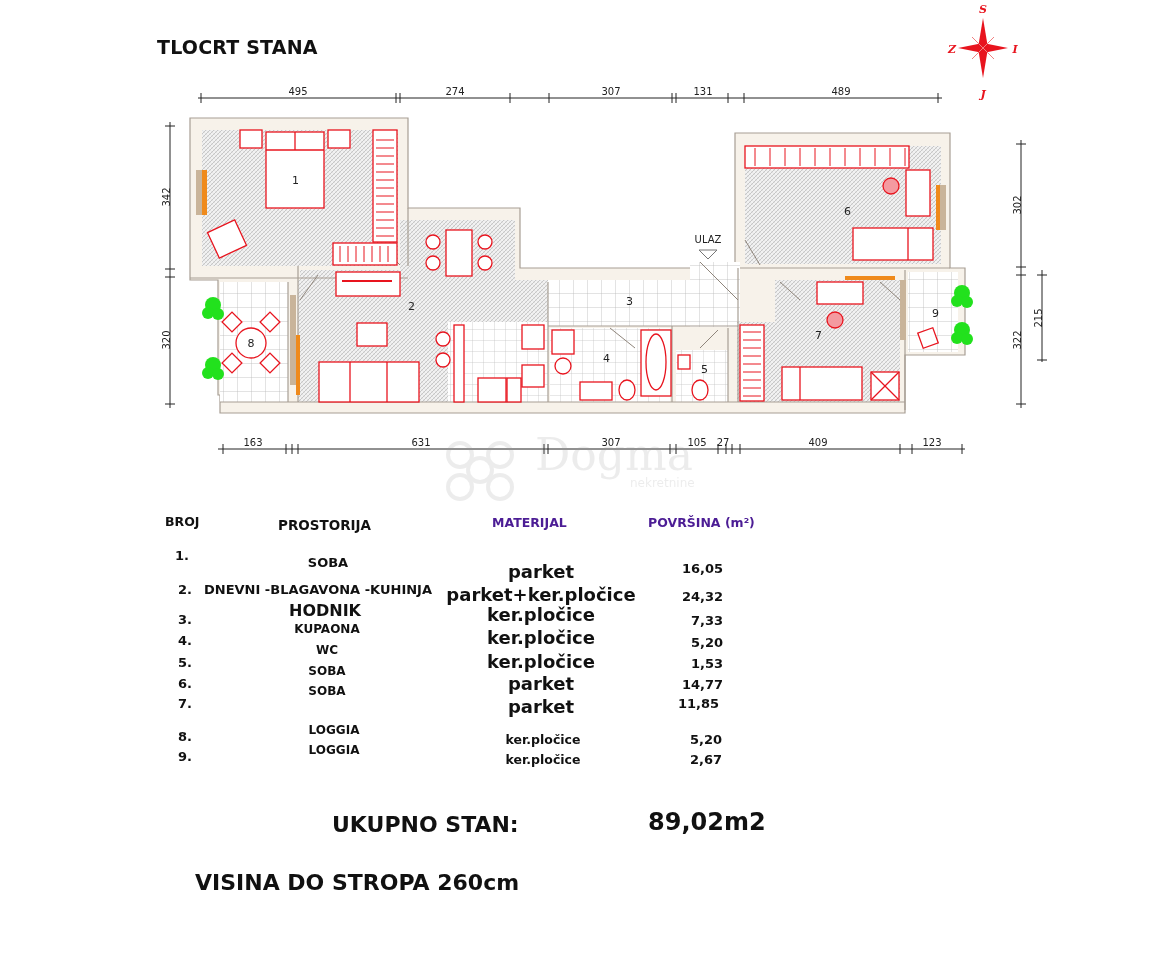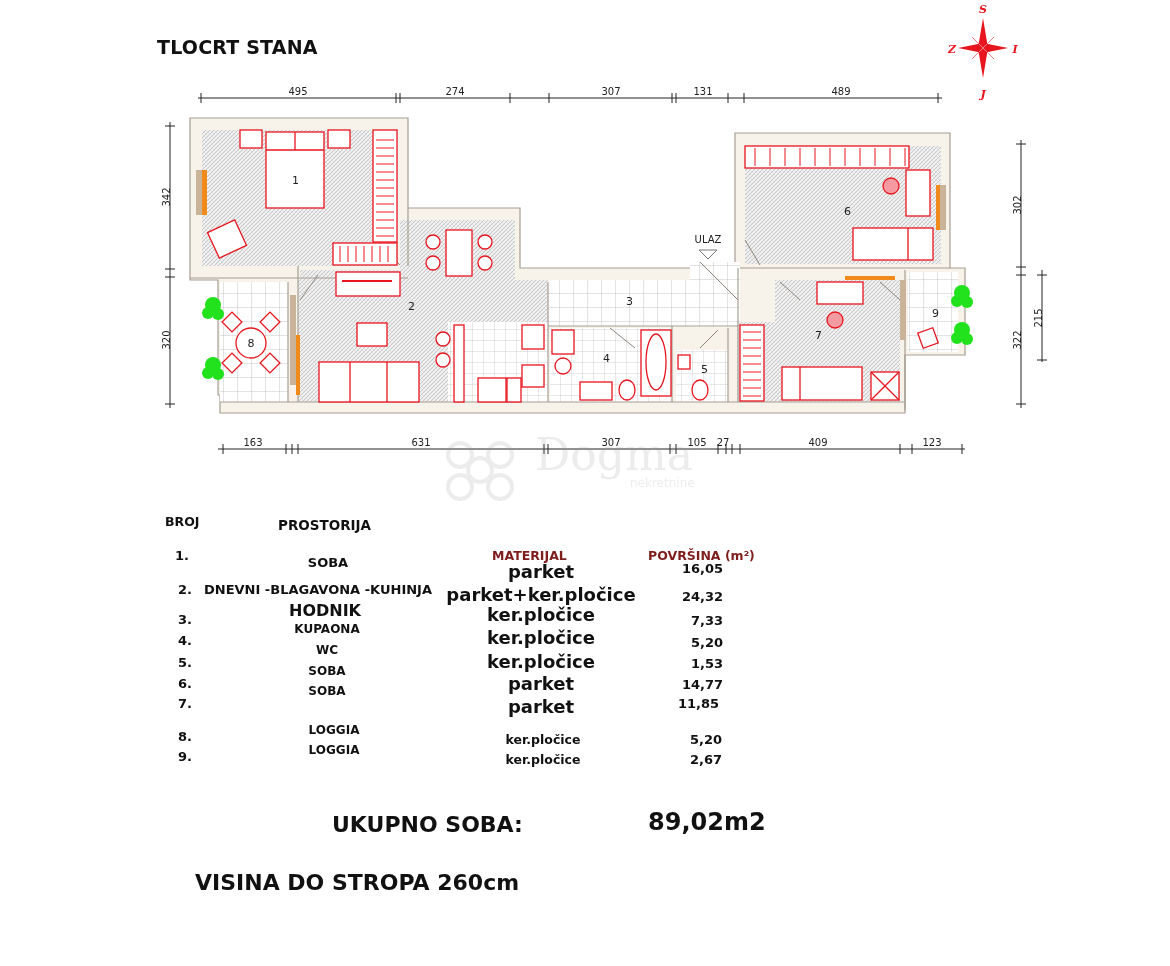--- a/index.html
+++ b/index.html
@@ -4,21 +4,21 @@
 <style>
   html, body { margin: 0; padding: 0; background: #ffffff; }
   body { width: 1170px; height: 966px; position: relative; overflow: hidden;
          font-family: "DejaVu Sans", "Liberation Sans", sans-serif; color: #111; }
   .abs { position: absolute; }
   .title { left: 157px; top: 36px; font-size: 19px; font-weight: bold; letter-spacing: 0.2px; }
   svg.plan { position: absolute; left: 0; top: 0; }
   .dimtxt { font-family: "DejaVu Sans", sans-serif; font-size: 10px; fill: #222; }
   .roomnum { font-family: "DejaVu Sans", sans-serif; font-size: 11px; fill: #222; }
   .hdr { font-size: 12.5px; font-weight: bold; }
-  .hdr.mat, .hdr.pov { color: #7f1d1d; margin-top: 33px; }
+  .hdr.mat, .hdr.pov { color: #4c1d95; }
   .num { font-size: 13px; font-weight: bold; }
   .room { font-size: 13px; font-weight: bold; text-align: center; width: 300px; }
   .mat { font-size: 18px; font-weight: bold; text-align: center; width: 200px; }
   .area { font-size: 13px; font-weight: bold; text-align: right; width: 80px; }
   .total-label { left: 332px; top: 812px; font-size: 22px; font-weight: bold; }
   .total-value { left: 648px; top: 808px; font-size: 24px; font-weight: bold; }
   .height-note { left: 195px; top: 870px; font-size: 22px; font-weight: bold; }
   .watermark { left: 430px; top: 425px; opacity: 0.18; }
   .wm-text { font-family: "DejaVu Serif", serif; font-size: 44px; fill: #9a9a9a; }
   .wm-sub { font-family: "DejaVu Sans", sans-serif; font-size: 12px; fill: #9a9a9a; }
@@ -329,15 +329,15 @@
 <div class="abs area" style="left:643px; top:561px;">16,05</div>
 <div class="abs area" style="left:643px; top:589px;">24,32</div>
 <div class="abs area" style="left:643px; top:613px;">7,33</div>
 <div class="abs area" style="left:643px; top:635px;">5,20</div>
 <div class="abs area" style="left:643px; top:656px;">1,53</div>
 <div class="abs area" style="left:643px; top:677px;">14,77</div>
 <div class="abs area" style="left:639px; top:696px;">11,85</div>
 <div class="abs area" style="left:642px; top:732px;">5,20</div>
 <div class="abs area" style="left:642px; top:752px;">2,67</div>
 
-<div class="abs total-label">UKUPNO SOBA:</div>
+<div class="abs total-label">UKUPNO STAN:</div>
 <div class="abs total-value">89,02m2</div>
 <div class="abs height-note">VISINA DO STROPA 260cm</div>
 
 </body></html>

